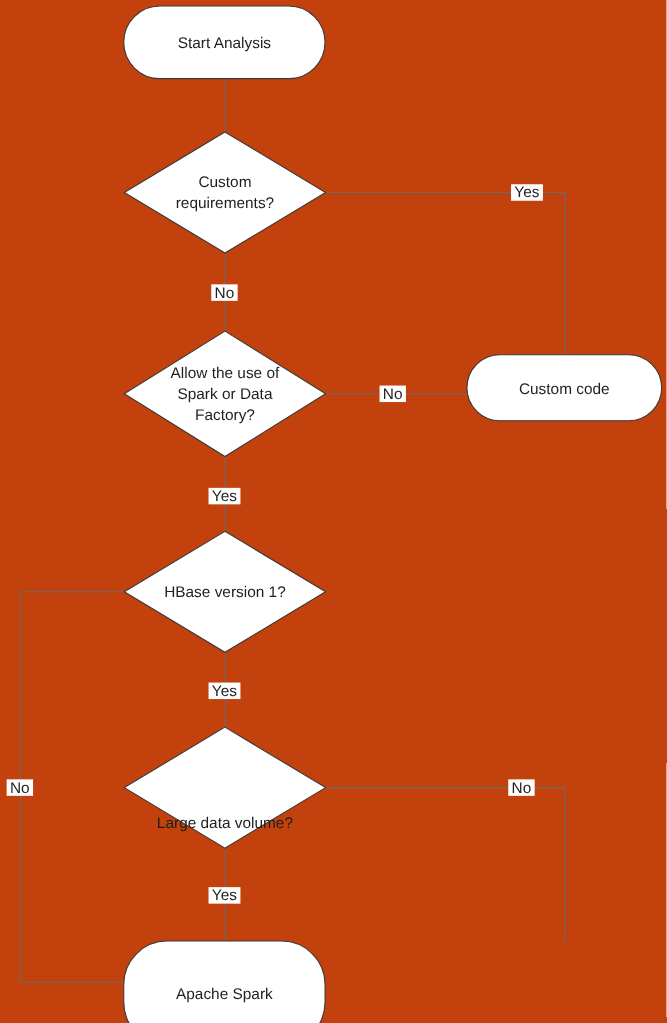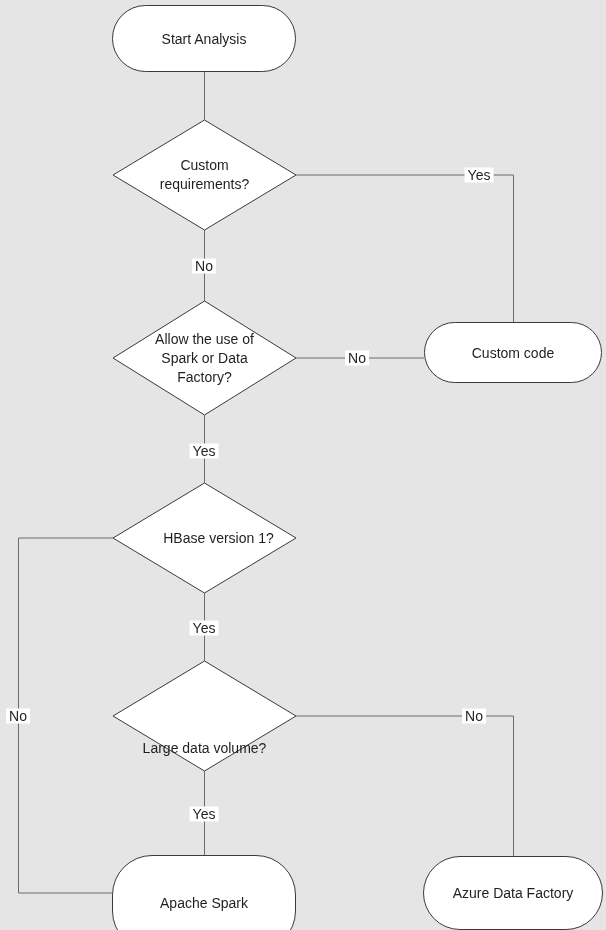--- a/index.html
+++ b/index.html
@@ -4,21 +4,21 @@
 <style>
   html, body {
     margin: 0;
     padding: 0;
     background: #ffffff;
   }
   .canvas {
     position: relative;
     width: 606px;
     height: 930px;
-    background: #e5e5e5;
+    background: #c2410c;
     overflow: hidden;
     font-family: "Liberation Sans", sans-serif;
     font-size: 14px;
     color: #1f1f1f;
   }
   .wires {
     position: absolute;
     top: 0;
     left: 0;
   }
@@ -90,32 +90,29 @@
   </div>
 
   <div class="terminator" style="left:424px; top:322px; width:178px; height:61px;">
     <span>Custom code</span>
   </div>
 
   <div class="terminator" style="left:112px; top:855px; width:184px; height:96px;">
     <span>Apache Spark</span>
   </div>
 
-  <div class="terminator" style="left:423px; top:856px; width:180px; height:74px;">
-    <span>Azure Data Factory</span>
-  </div>
 
   <div class="diamond-label" style="left:113px; top:301px; width:183px; height:114px;">Allow the use of
 Spark or Data
 Factory?</div>
 
   <div class="diamond-label" style="left:113px; top:120px; width:183px; height:110px;">Custom
 requirements?</div>
 
-  <div class="diamond-label" style="left:127px; top:483px; width:183px; height:110px;">HBase version 1?</div>
+  <div class="diamond-label" style="left:113px; top:483px; width:183px; height:110px;">HBase version 1?</div>
 
   <div class="diamond-label" style="left:113px; top:693px; width:183px; height:110px;">Large data volume?</div>
 
   <span class="edge-label" style="left:479px; top:175px;">Yes</span>
 
   <span class="edge-label" style="left:204px; top:266px;">No</span>
 
   <span class="edge-label" style="left:357px; top:358px;">No</span>
 
   <span class="edge-label" style="left:204px; top:451px;">Yes</span>

